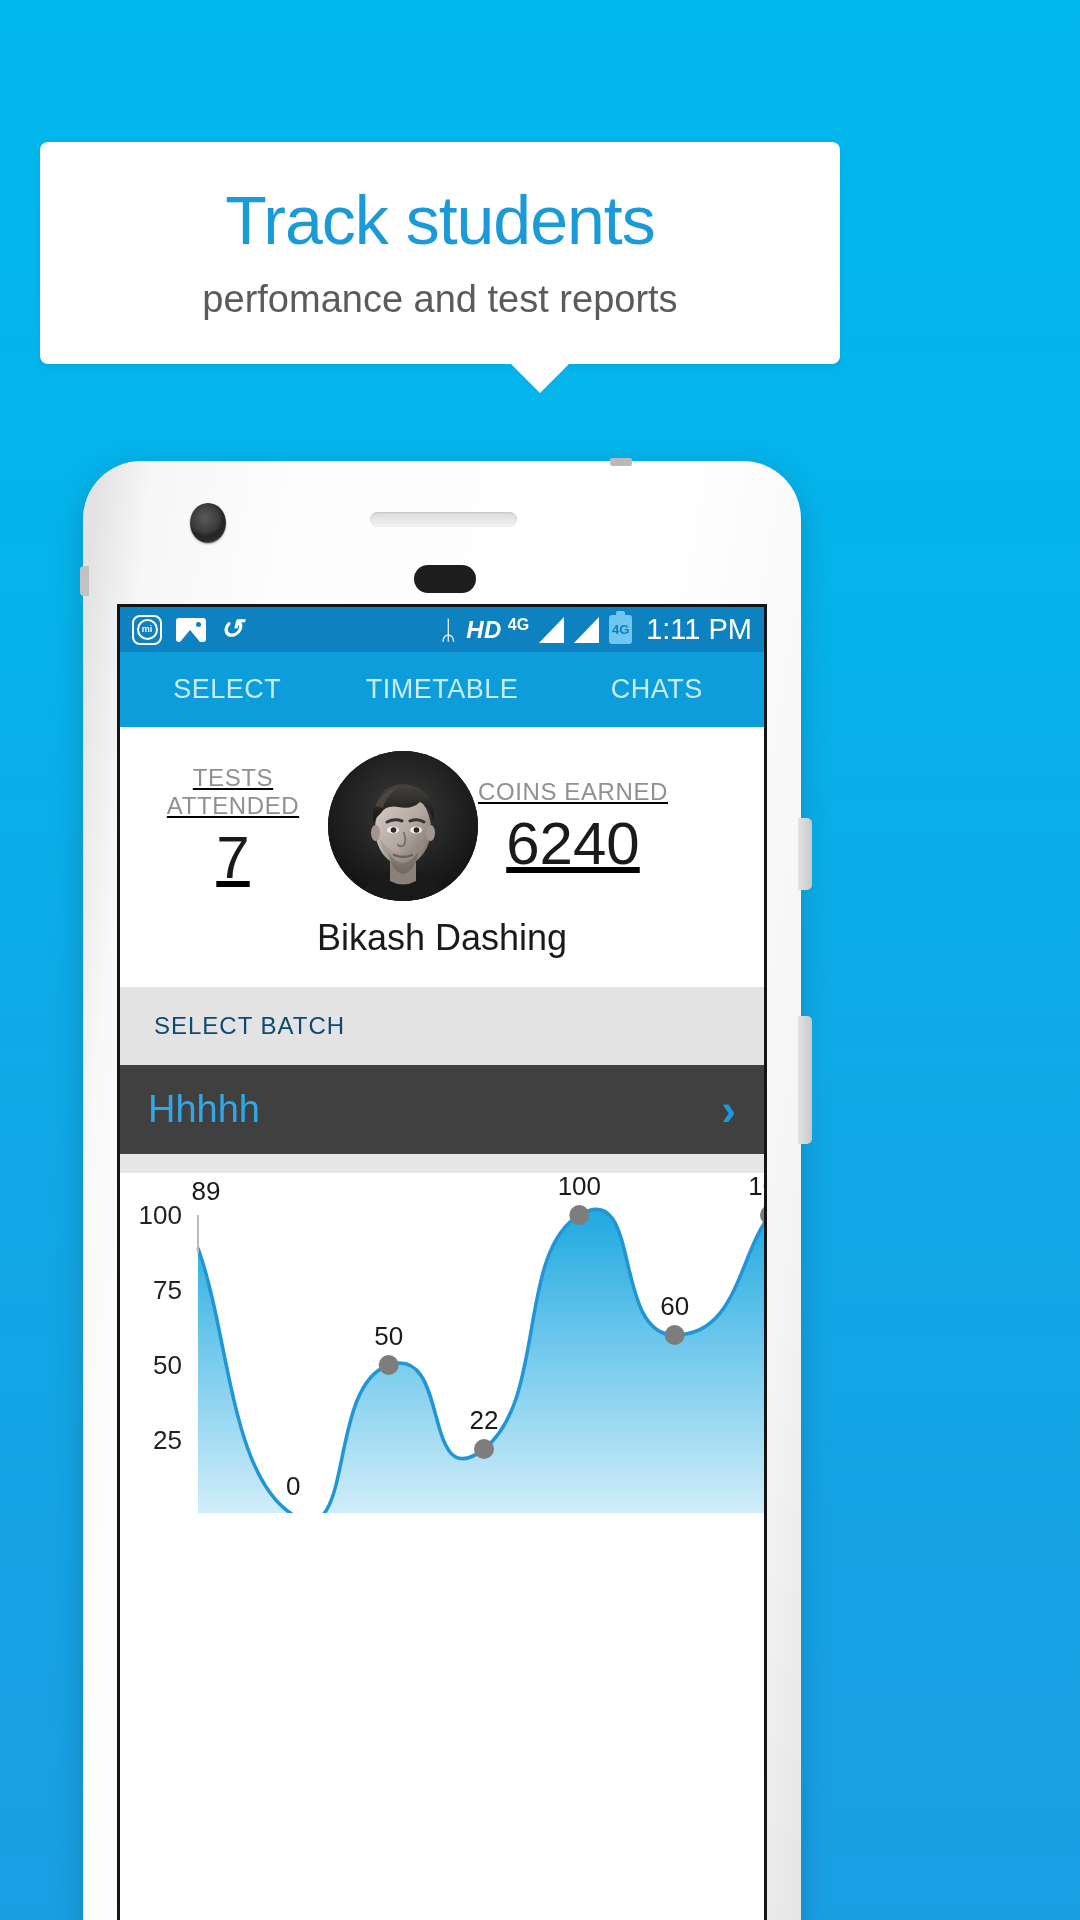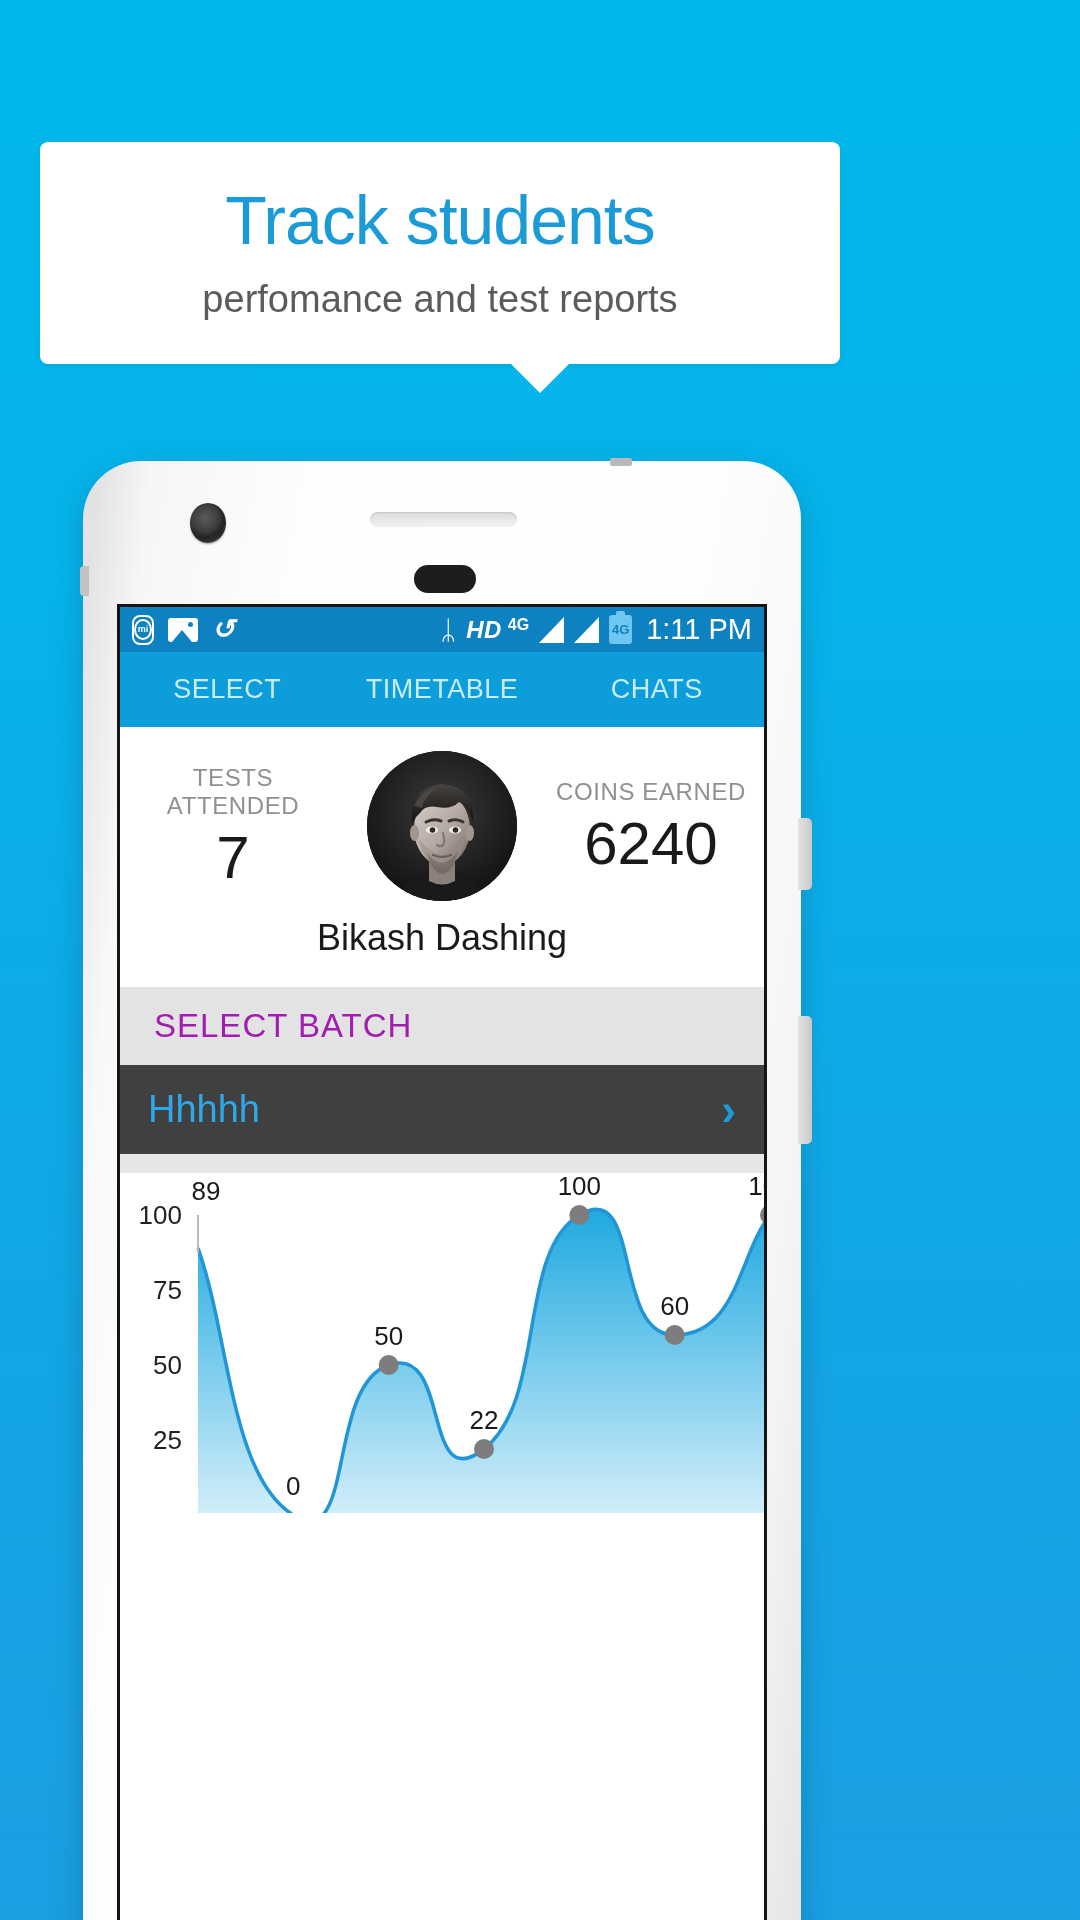--- a/index.html
+++ b/index.html
@@ -83,21 +83,21 @@
   }
 
   
   .statusbar{
     height:45px; background:#0e82c0; display:flex; align-items:center;
     padding:0 12px; color:#ffffff;
   }
   .sb-left{ display:flex; align-items:center; gap:14px; }
   .sb-right{ margin-left:auto; display:flex; align-items:center; gap:10px; }
   .mi-icon{
-    width:22px; height:30px; border:2.5px solid #fff; border-radius:8px;
+    width:30px; height:30px; border:2.5px solid #fff; border-radius:8px;
     display:flex; align-items:center; justify-content:center;
     font-size:11px; font-weight:bold; position:relative;
   }
   .mi-icon .ring{
     width:21px; height:21px; border:2px solid #fff; border-radius:50%;
     display:flex; align-items:center; justify-content:center;
     font-size:9px; line-height:1;
   }
   .pic-icon{
     width:30px; height:24px; background:#fff; border-radius:3px; position:relative; overflow:hidden;
@@ -143,39 +143,40 @@
   .tab.active:after{
     content:""; position:absolute; left:6px; right:6px; bottom:0; height:5px;
     background:#ffffff;
   }
 
   
   .profile{
     background:#fff; padding:24px 0 28px; position:relative;
   }
   .profile-row{
-    display:flex; align-items:center; justify-content:space-between;
+    display:flex; align-items:center; 
     padding:0 18px;
+    text-decoration:underline;
   }
   .stat{ text-align:center; width:190px; }
   .stat-label{ font-size:24px; color:#909090; letter-spacing:.6px; }
   .stat-value{ font-size:60px; color:#1a1a1a; margin-top:6px; line-height:1.05; }
   .avatar{
     width:150px; height:150px; border-radius:50%; overflow:hidden;
     background:#151515; flex:0 0 auto; position:relative;
   }
   .avatar svg{ display:block; }
   .username{
     text-align:center; font-size:36px; color:#1a1a1a; margin-top:16px;
   }
 
   
   .section-head{
     background:#e3e3e3; height:78px; display:flex; align-items:center;
-    padding:0 34px; color:#a21caf; font-size:33px; letter-spacing:1px;
+    padding:0 34px; color:#0c4a6e; font-size:24px; letter-spacing:1px;
   }
   
   .batch-row{
     background:#404040; height:90px; display:flex; align-items:center;
     padding:0 28px; justify-content:space-between;
     border-bottom:1px solid #ececec;
   }
   .batch-name{ color:#2fa8e8; font-size:38px; }
   .chevron{ color:#1a9ad8; font-size:44px; font-weight:bold; line-height:1; }
 

